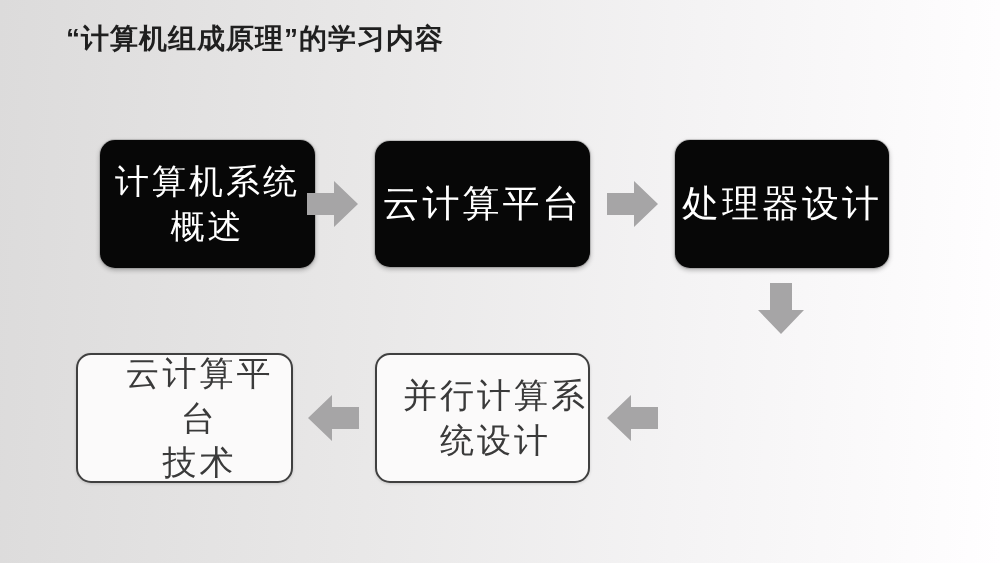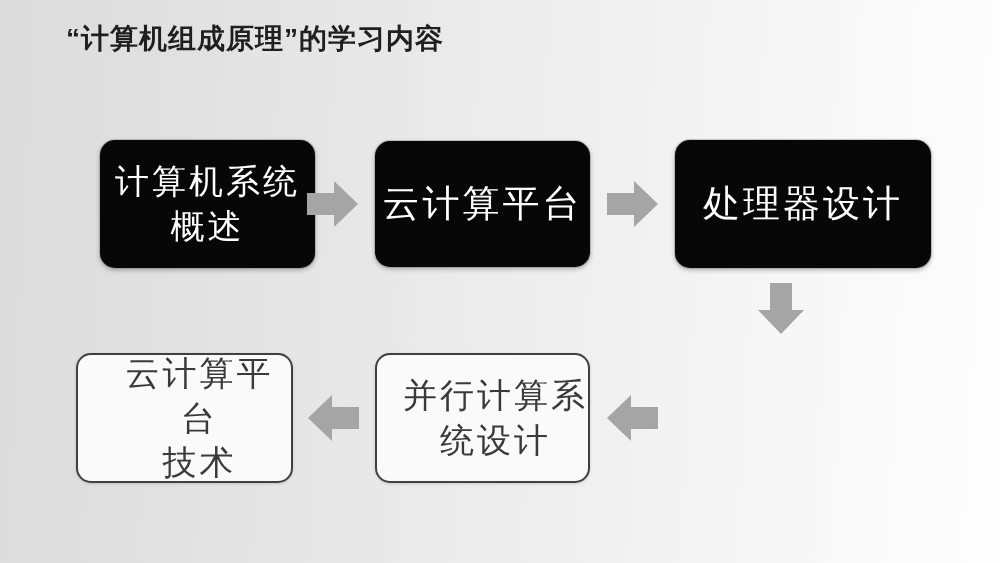--- a/index.html
+++ b/index.html
@@ -50,21 +50,21 @@
     font-size: 34px;
     line-height: 1.32;
     letter-spacing: 3px;
     white-space: pre-line;
   }
   .box-label.single {
     font-size: 37px;
   }
   .b1 { left: 76px;  top: 140px; width: 215px; height: 128px; margin-left: 24px; }
   .b2 { left: 375px; top: 141px; width: 215px; height: 126px; }
-  .b3 { left: 675px; top: 140px; width: 256px; height: 128px; }
+  .b3 { left: 675px; top: 140px; width: 214px; height: 128px; }
   .b4 { left: 673px; top: 353px; width: 216px; height: 130px; }
   .b5 { left: 375px; top: 353px; width: 215px; height: 130px; justify-content: flex-end; }
   .b6 { left: 76px;  top: 353px; width: 217px; height: 130px; padding-left: 30px; }
   .arrow {
     position: absolute;
     width: 52px;
     height: 52px;
   }
   .arrow svg { display: block; width: 100%; height: 100%; }
   .arrow polygon { fill: #a6a5a6; }

